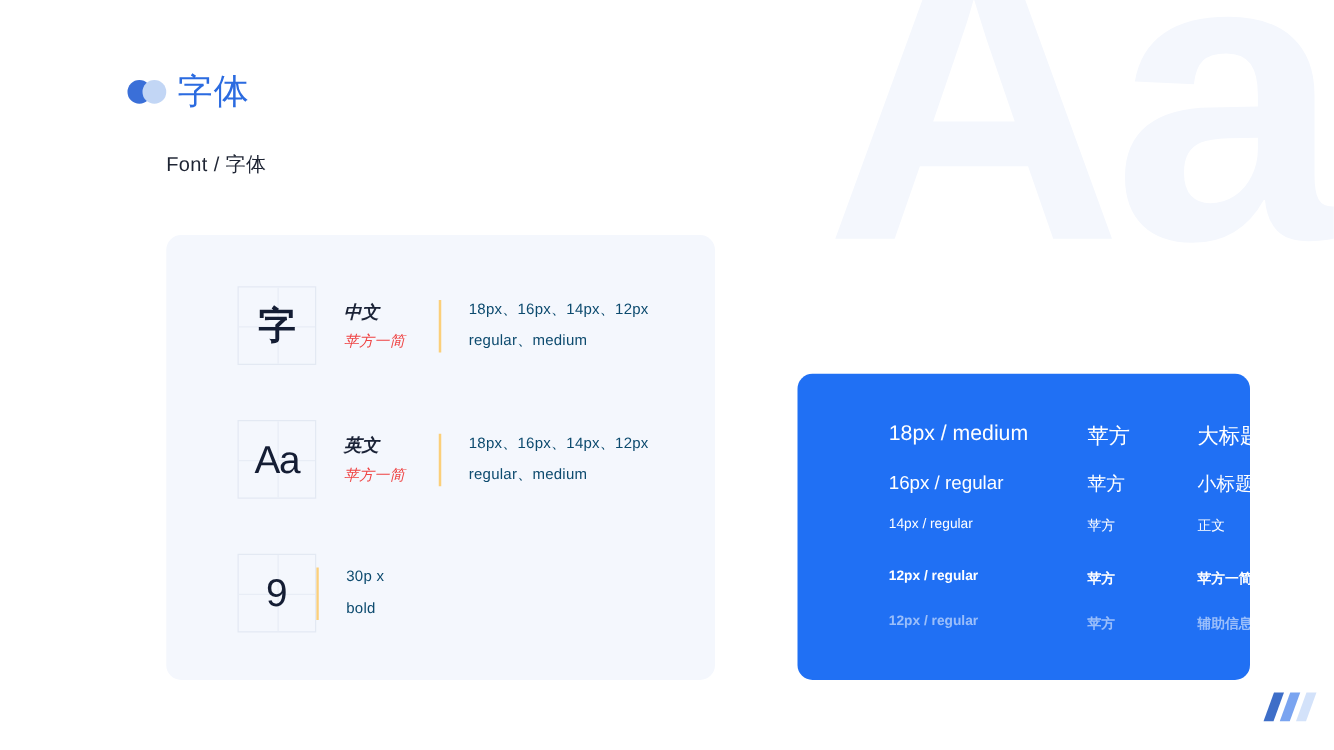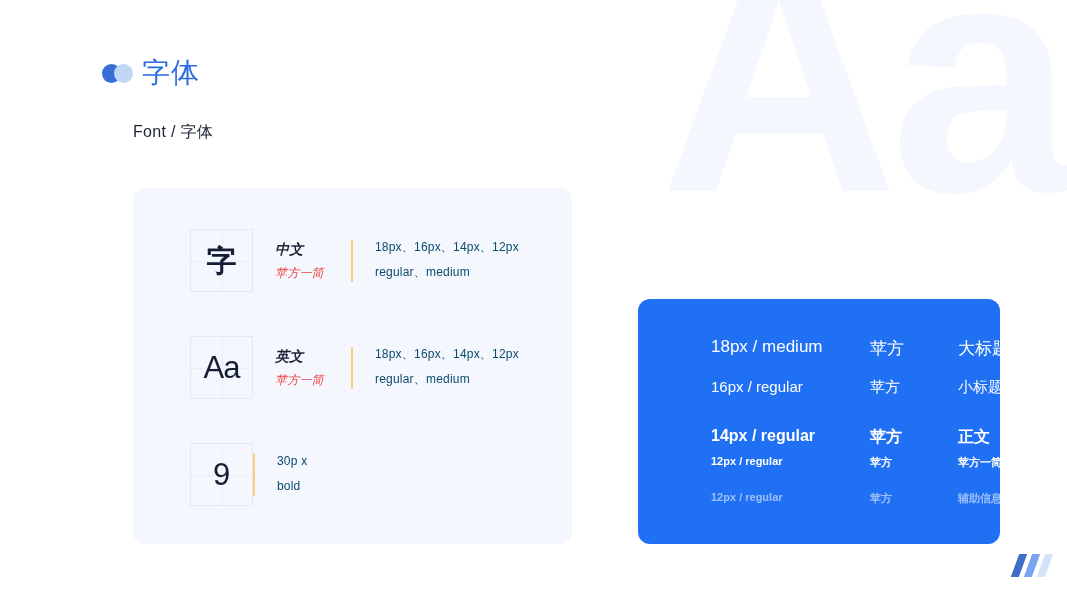--- a/index.html
+++ b/index.html
@@ -120,21 +120,21 @@
     color:#ffffff;
     white-space:nowrap;
     gap:36px;
   }
   .scale-row .sp  { width:123px; flex:0 0 auto; }
   .scale-row .fam { width:52px;  flex:0 0 auto; }
   .scale-row .use { flex:0 0 auto; }
 
   .scale-row.s1 { top:38px; font-size:17px; font-weight:500; }
   .scale-row.s2 { top:79px; font-size:15px; font-weight:400; }
-  .scale-row.s3 { top:128px; font-size:16px; font-weight:700; }
+  .scale-row.s3 { top:114px; font-size:11px; font-weight:400; }
   .scale-row.s4 { top:156px; font-size:11px; font-weight:600; }
   .scale-row.s5 { top:192px; font-size:11px; font-weight:600; color:rgba(255,255,255,.55); }
 
   
   .corner-deco {
     position:absolute; left:967px; top:554px;
     width:48px; height:24px;
   }
   .corner-deco i {
     position:absolute; top:0;

